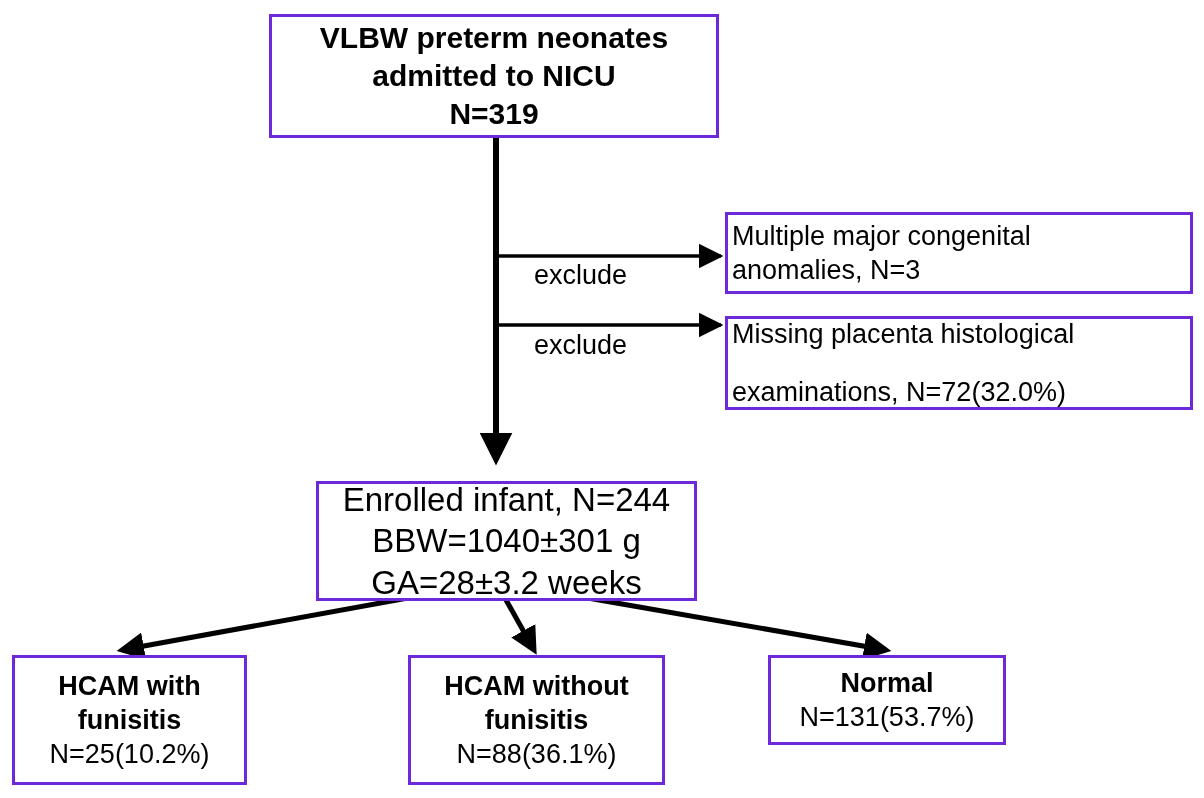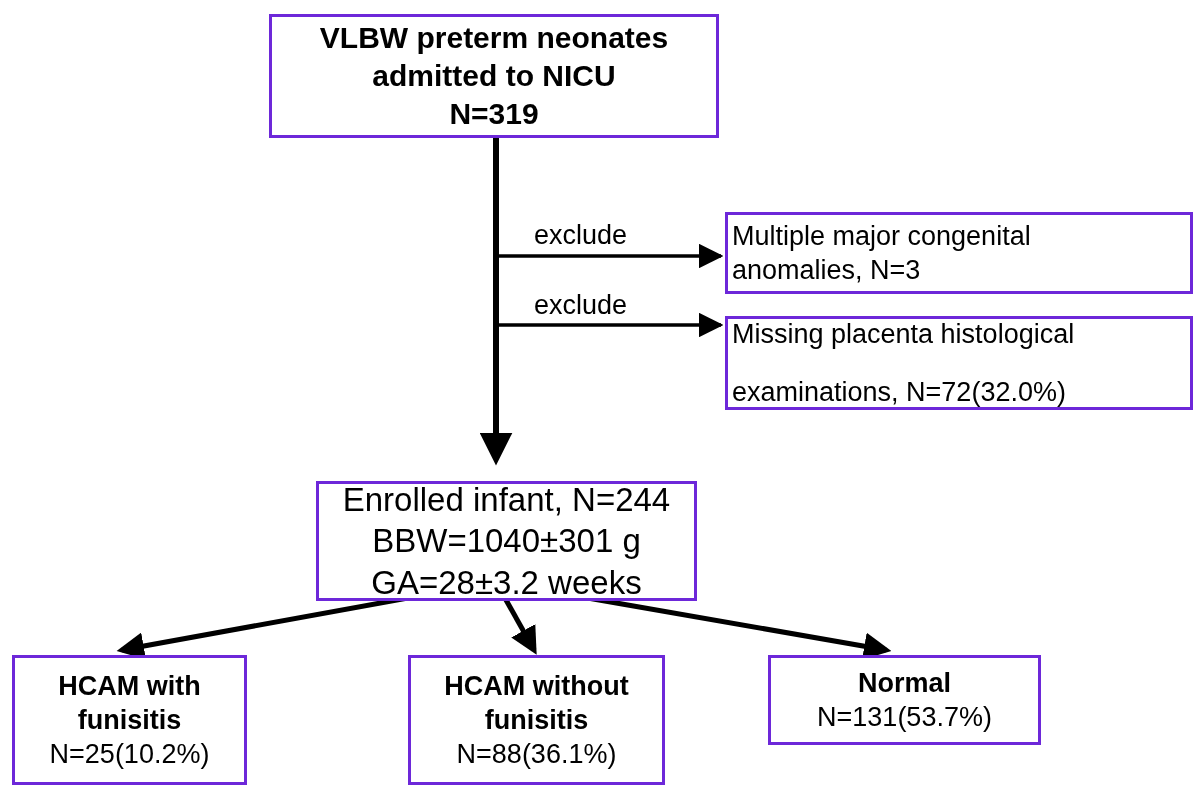--- a/index.html
+++ b/index.html
@@ -94,32 +94,33 @@
   #node-group-2 {
     left: 408px;
     top: 655px;
     width: 257px;
     height: 130px;
     font-size: 27px;
   }
   #node-group-3 {
     left: 768px;
     top: 655px;
-    width: 273px;
+    width: 238px;
     height: 90px;
     font-size: 27px;
   }
   
   .edge-label {
     position: absolute;
     font-size: 27px;
     line-height: 1;
     white-space: nowrap;
     z-index: 3;
     background: transparent;
+    margin-top: 40px;
   }
   #label-exclude-1 {
     left: 534px;
     top: 222px;
   }
   #label-exclude-2 {
     left: 534px;
     top: 292px;
   }
 </style>

